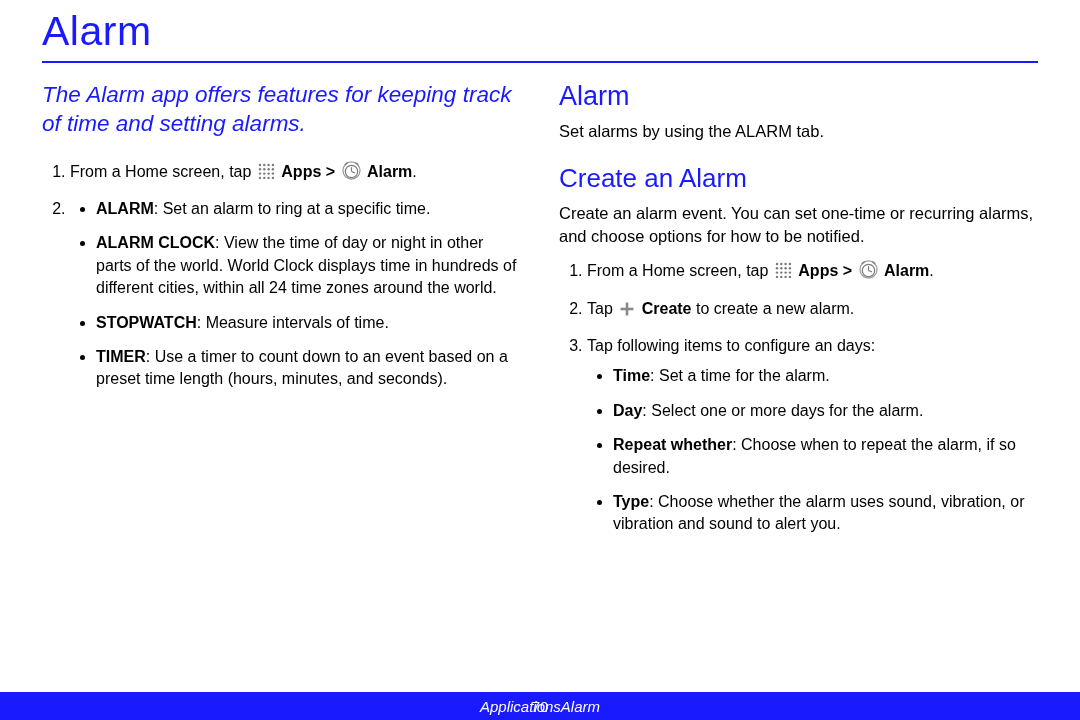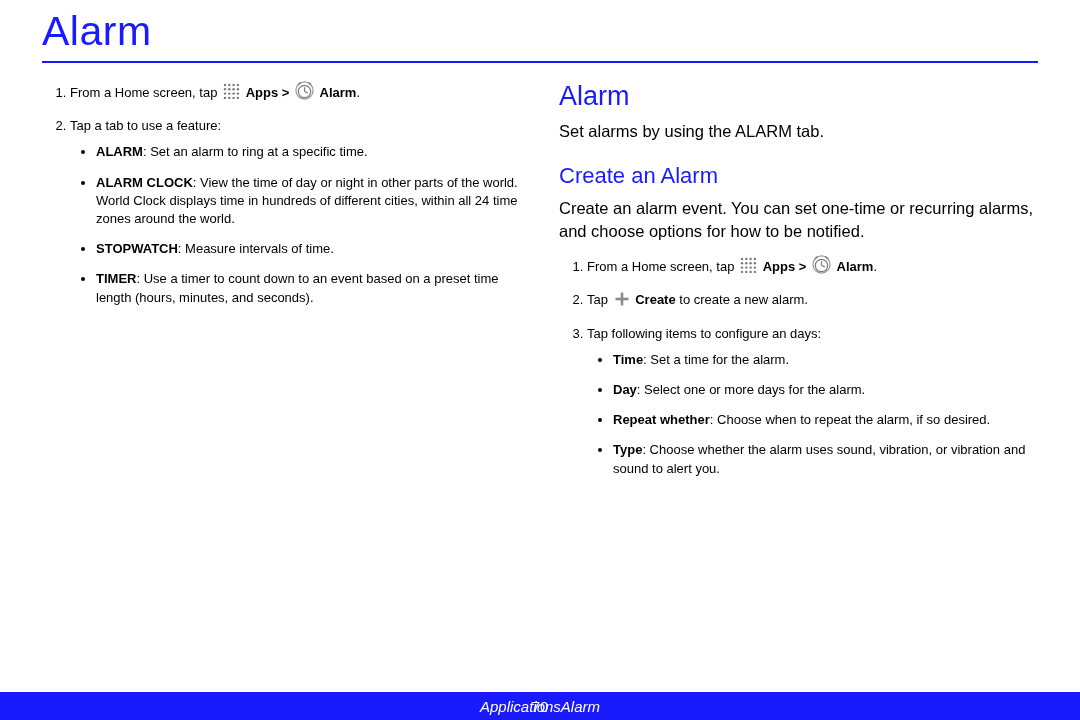--- a/index.html
+++ b/index.html
@@ -35,29 +35,29 @@
     font-weight: 400;
   }
   .h2 {
     color: #1a1aff;
     font-size: 27px;
     font-weight: 400;
     margin-bottom: 8px;
   }
   .h3 {
     color: #1a1aff;
-    font-size: 22px;
+    font-size: 26px;
     font-weight: 400;
     margin-top: 20px;
     margin-bottom: 8px;
   }
   ol.steps {
     list-style: decimal;
     padding-left: 28px;
-    font-size: 13px;
+    font-size: 16px;
     line-height: 1.4;
   }
   ol.steps > li { margin-bottom: 12px; }
   ul.bullets {
     list-style: disc;
     padding-left: 26px;
     margin-top: 8px;
   }
   ul.bullets > li { margin-bottom: 12px; }
   .body {
@@ -89,20 +89,21 @@
 <body>
 
 <div class="page">
 
   <div class="title">Alarm</div>
   <div class="hr"></div>
 
   <div class="cols">
 
     <div class="col">
+      <p class="intro">The Alarm app offers features for keeping track of time and setting alarms.</p>
 
       <ol class="steps body">
         <li>
           <span>From a Home screen, tap </span>
           <span class="icon">
             <svg width="17" height="17" viewBox="0 0 17 17">
               <g fill="#7a7a7a">
                 <circle cx="2" cy="2" r="1.2"></circle>
                   <circle cx="6.3" cy="2" r="1.2"></circle>
                   <circle cx="10.6" cy="2" r="1.2"></circle>
@@ -129,21 +130,20 @@
               <circle cx="10" cy="11" r="6.5" fill="none" stroke="#7a7a7a" stroke-width="1.3"></circle>
               <line x1="10" y1="11" x2="10" y2="6.5" stroke="#7a7a7a" stroke-width="1.3"></line>
               <line x1="10" y1="11" x2="13.5" y2="12.5" stroke="#7a7a7a" stroke-width="1.3"></line>
               <line x1="3" y1="4" x2="6" y2="1.5" stroke="#7a7a7a" stroke-width="1.5"></line>
               <line x1="17" y1="4" x2="14" y2="1.5" stroke="#7a7a7a" stroke-width="1.5"></line>
             </svg>
           </span>
           <span class="bold">Alarm</span><span>.</span>
         </li>
         <li>
-          <span>Tap a tab to use a feature:</span>
           <ul class="bullets">
             <li>
               <span class="bold">ALARM</span><span>: Set an alarm to ring at a specific time.</span>
             </li>
             <li>
               <span class="bold">ALARM CLOCK</span><span>: View the time of day or night in other parts of the world. World Clock displays time in hundreds of different cities, within all 24 time zones around the world.</span>
             </li>
             <li>
               <span class="bold">STOPWATCH</span><span>: Measure intervals of time.</span>
             </li>

